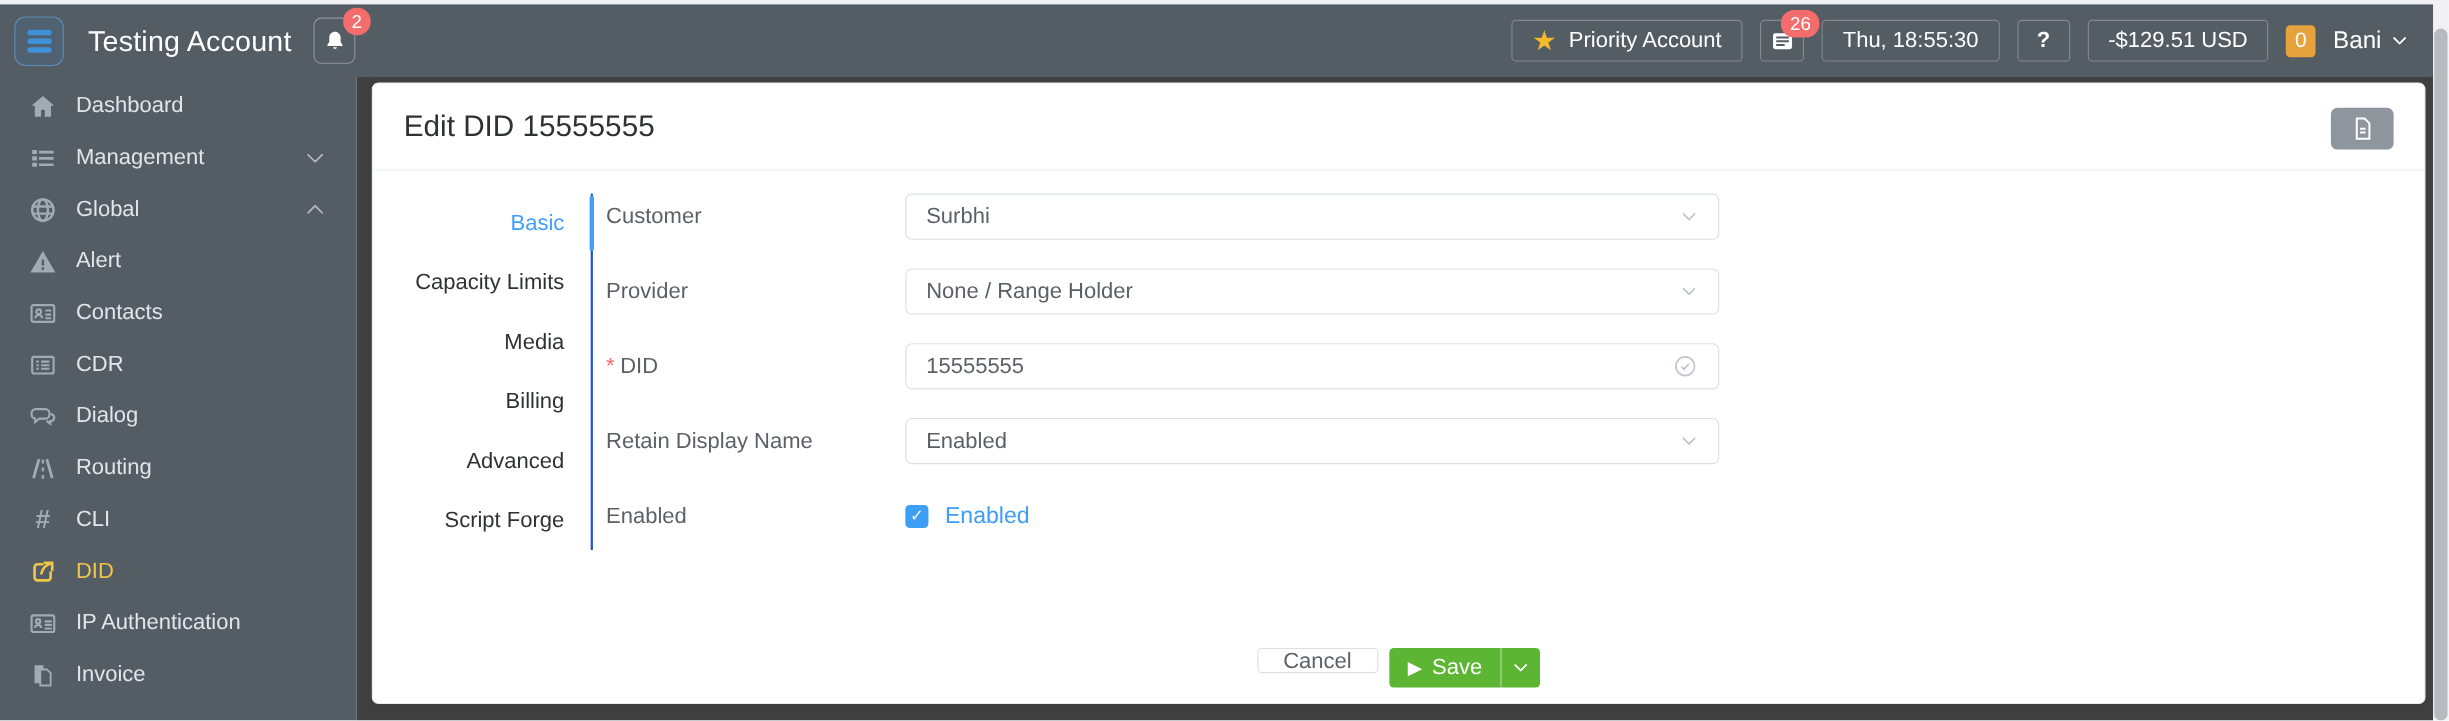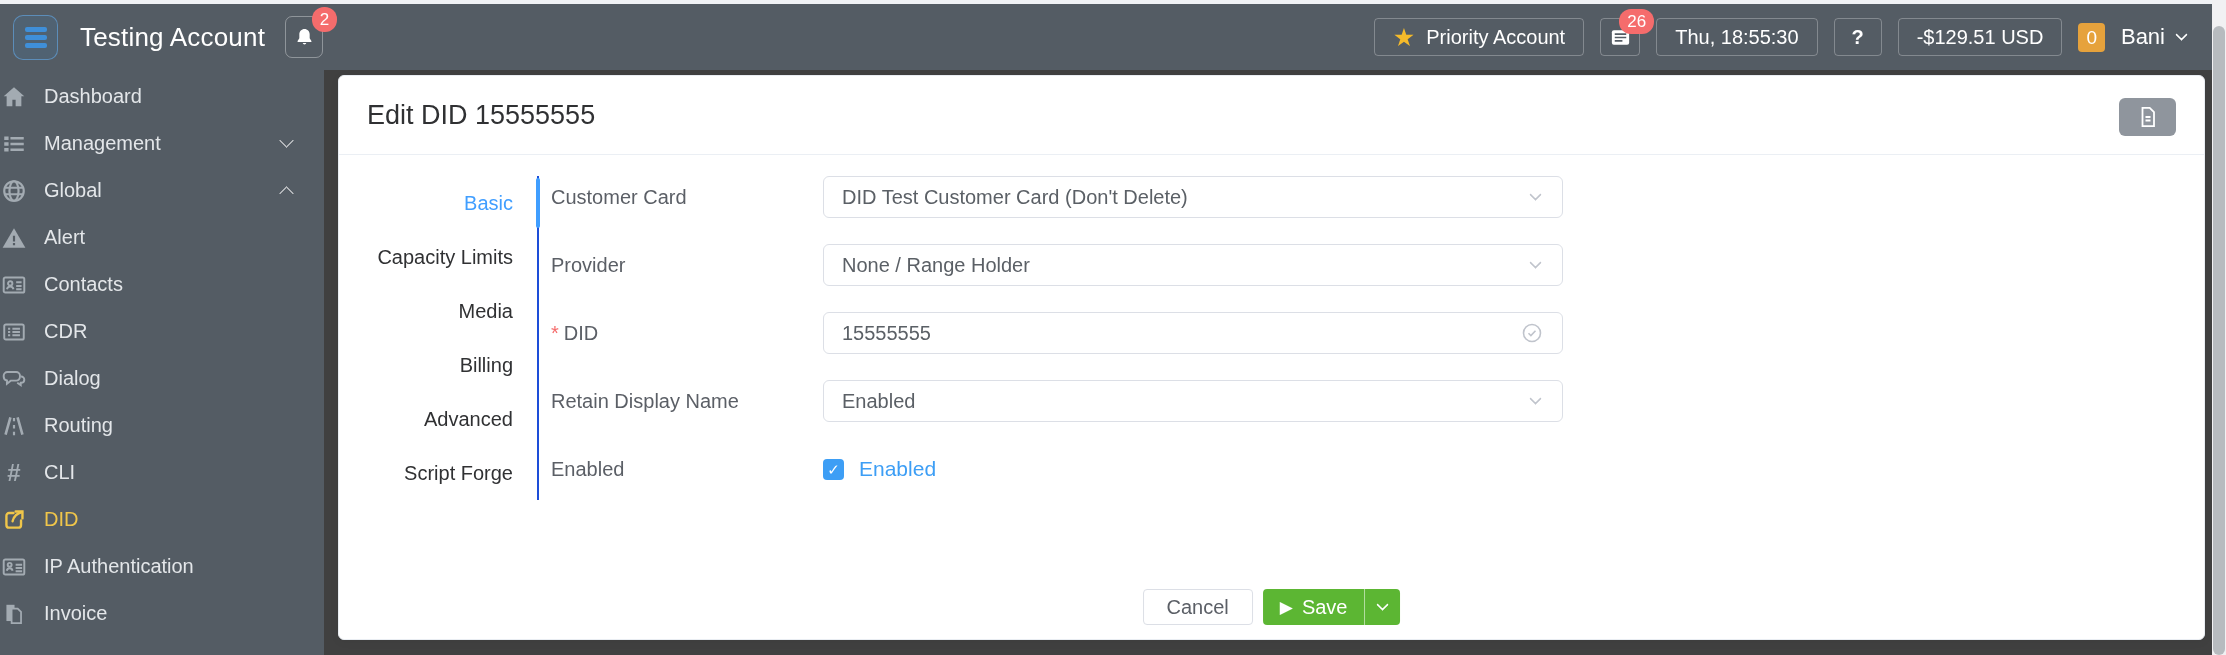--- a/index.html
+++ b/index.html
@@ -29,21 +29,21 @@
   .user{display:flex;align-items:center;gap:12px;color:#fff;font-size:22px;cursor:pointer}
 
   .chev{display:inline-block;width:11px;height:11px;border-right:2px solid currentColor;border-bottom:2px solid currentColor;
     transform:rotate(45deg) translate(-2px,-2px);border-radius:1px}
   .chev.up{transform:rotate(225deg) translate(-2px,-2px)}
   .wchev{color:#fff}
   .chev.sm{width:9px;height:9px}
 
   
   .sidebar{position:absolute;left:0;top:66px;width:324px;height:589px;background:#545c64;padding-top:7px;z-index:2}
-  .side-item{display:flex;align-items:center;height:47px;color:#e3e6e9;font-size:20px;cursor:pointer}
+  .side-item{display:flex;align-items:center;height:47px;padding-left:25px;color:#e3e6e9;font-size:20px;cursor:pointer}
   .side-item.sub{}
   .side-icon{width:28px;height:28px;margin-right:16px;color:#a3abb2;display:flex;align-items:center;justify-content:center;flex:none}
   .side-icon svg{width:26px;height:26px}
   .side-item.active{color:#f0c64a}
   .side-item.active .side-icon{color:#f0c64a}
   .side-chev{margin-left:auto;margin-right:32px;color:rgba(255,255,255,.55)}
   .hashglyph{font-size:24px;color:inherit;font-weight:bold}
 
   
   .main{position:absolute;left:324px;top:66px;right:14px;bottom:0;background:#404040}
@@ -71,21 +71,21 @@
   .fctl .val{font-size:20px;color:#5b6066;flex:1;white-space:nowrap;overflow:hidden}
   .selchev{color:#c0c4cc;margin-right:4px}
   .tricon{width:24px;height:24px;flex:none;display:flex;align-items:center}
   .tricon svg{width:24px;height:24px}
   .cbwrap{display:flex;align-items:center;cursor:pointer}
   .cb{width:21px;height:21px;background:#3d9ef5;border-radius:4px;color:#fff;font-size:15px;display:flex;
     align-items:center;justify-content:center;line-height:1}
   .cblabel{margin-left:15px;font-size:21px;color:#3d9ef5}
 
   .footer{position:absolute;left:50%;bottom:15px;transform:translateX(-50%);display:flex;gap:10px}
-  .btn-cancel{height:36px;padding:0 23px;background:#fff;border:1px solid #dcdfe6;border-radius:4px;font-size:20px;
+  .btn-cancel{height:23px;padding:0 23px;background:#fff;border:1px solid #dcdfe6;border-radius:4px;font-size:20px;
     color:#5b5f66;cursor:pointer;font-family:inherit}
   .btn-save{height:36px;background:#5cb633;border-radius:4px;display:flex;align-items:stretch;color:#fff;overflow:hidden}
   .save-main{display:flex;align-items:center;gap:9px;padding:0 17px;font-size:20px;cursor:pointer}
   .play{font-size:17px;line-height:1}
   .save-caret{width:36px;border-left:1px solid rgba(255,255,255,.55);display:flex;align-items:center;justify-content:center;cursor:pointer}
 
   
   .scrollbar{position:absolute;right:0;top:0;width:14px;height:655px;background:#f1f1f3;z-index:5}
   .thumb{position:absolute;left:1px;right:1px;top:26px;height:629px;background:#b7bbbf;border-radius:6px}
 </style>
@@ -265,23 +265,23 @@
         <div class="tabs" id="tabs">
             <div class="tab active">Basic</div>
             <div class="tab">Capacity Limits</div>
             <div class="tab">Media</div>
             <div class="tab">Billing</div>
             <div class="tab">Advanced</div>
             <div class="tab">Script Forge</div>
           </div>
         <div class="form" id="form">
             <div class="frow">
-              <div class="flabel">Customer Card</div>
+              <div class="flabel">Customer</div>
               <div class="fctl">
-                <span class="val">DID Test Customer Card (Don't Delete)</span>
+                <span class="val">Surbhi</span>
                 <span class="chev sm selchev"></span>
               </div>
             </div>
             <div class="frow">
               <div class="flabel">Provider</div>
               <div class="fctl">
                 <span class="val">None / Range Holder</span>
                 <span class="chev sm selchev"></span>
               </div>
             </div>

